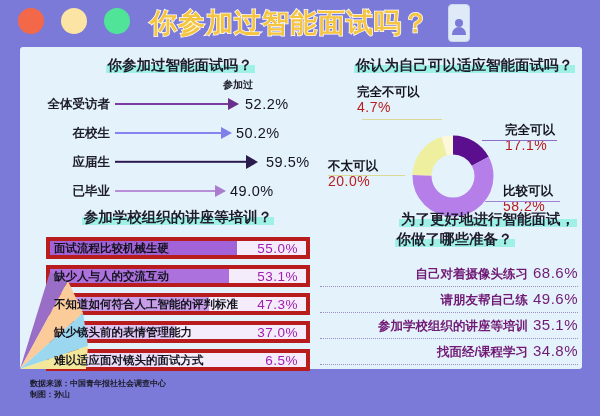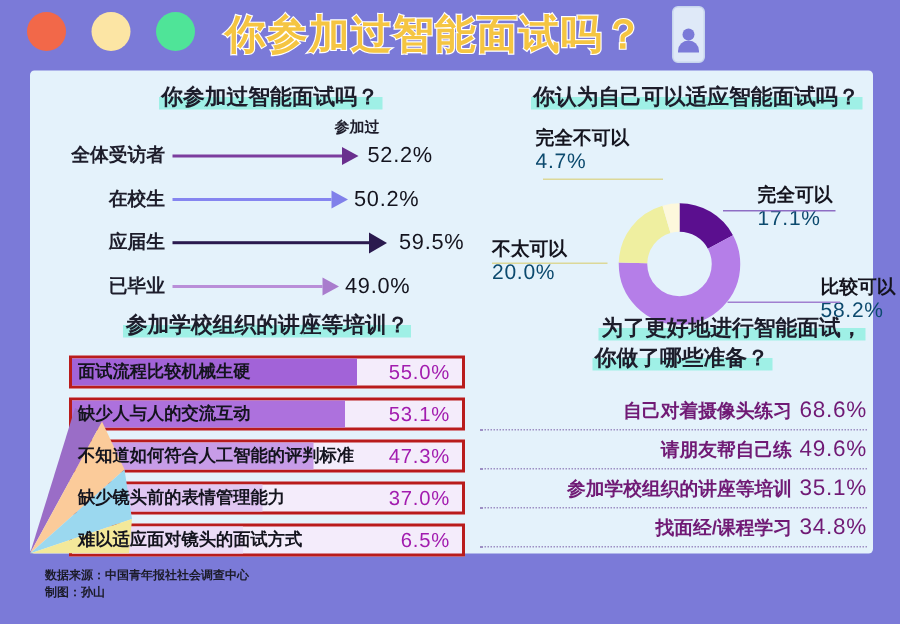--- a/index.html
+++ b/index.html
@@ -96,31 +96,31 @@
     position: absolute; font-size: 10px; font-weight: bold;
     color: #1d1d2b; white-space: nowrap;
   }
 
   
   .donut-wrap { position: absolute; }
   .donut-label {
     position: absolute; white-space: nowrap; line-height: 15px;
   }
   .donut-label .name { font-size: 12.5px; font-weight: bold; color: #14141e; display: block; }
-  .donut-label .val  { font-size: 14px; color: #0c4a6e; display: block; letter-spacing: 0.5px; }
+  .donut-label .val  { font-size: 14px; color: #b91c1c; display: block; letter-spacing: 0.5px; }
   .donut-label.right .name, .donut-label.right .val { text-align: left; }
   .leader {
     position: absolute; height: 1.3px;
   }
 
   
   .bar-row {
     position: absolute; left: 26px; width: 264px; height: 22px;
     background: #f4ecfb;
-    border: 2px solid #b91c1c;
+    border: 4px solid #b91c1c;
     text-align: right;
   }
   .bar-fill { position: absolute; left: 0; top: 0; height: 100%; }
   .bar-label {
     position: absolute; left: 4px; top: 50%; transform: translateY(-50%);
     font-size: 11.5px; font-weight: bold; color: #14141e;
     white-space: nowrap; z-index: 2;
   }
   .bar-value {
     position: absolute; right: 8px; top: 50%; transform: translateY(-50%);
@@ -218,21 +218,21 @@
         </g>
       </svg>
     </div>
 
     <div class="donut-label right" style="left:485px; top:76px;">
       <span class="name">完全可以</span>
       <span class="val">17.1%</span>
     </div>
     <div class="leader" style="left:462px; top:93px; width:75px; background:#8e6ec4;"></div>
 
-    <div class="donut-label right" style="left:483px; top:137px;margin-left:44px;">
+    <div class="donut-label right" style="left:483px; top:137px;">
       <span class="name">比较可以</span>
       <span class="val">58.2%</span>
     </div>
     <div class="leader" style="left:465px; top:154px; width:75px; background:#a07fd0;"></div>
 
     <div class="donut-label" style="left:308px; top:112px; text-align:left;">
       <span class="name">不太可以</span>
       <span class="val">20.0%</span>
     </div>
     <div class="leader" style="left:308px; top:128px; width:77px; background:#dcd898;"></div>

